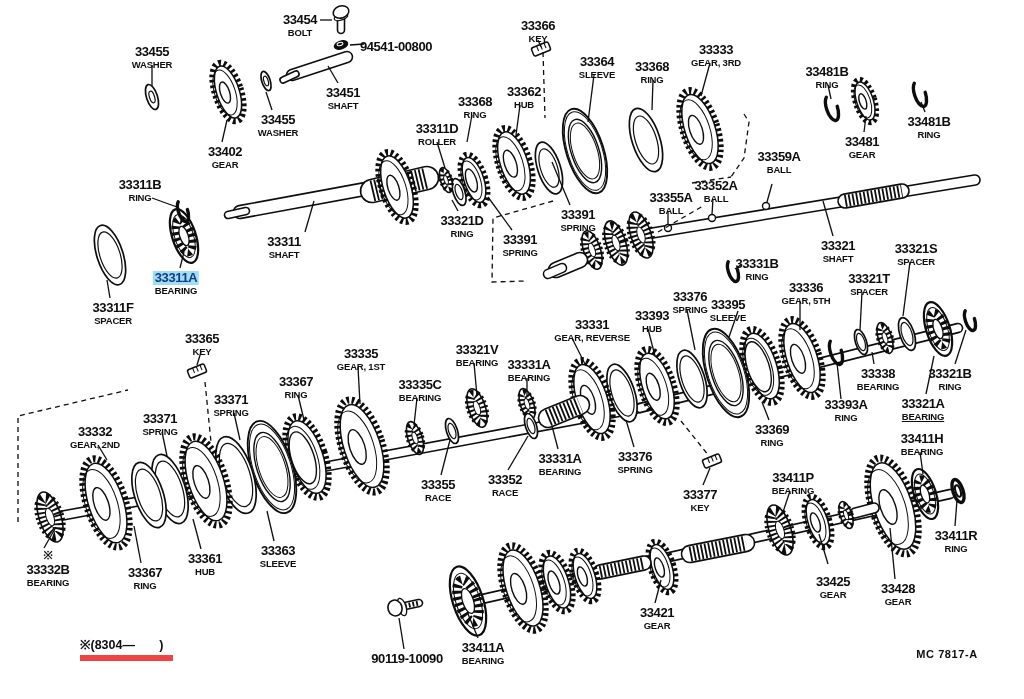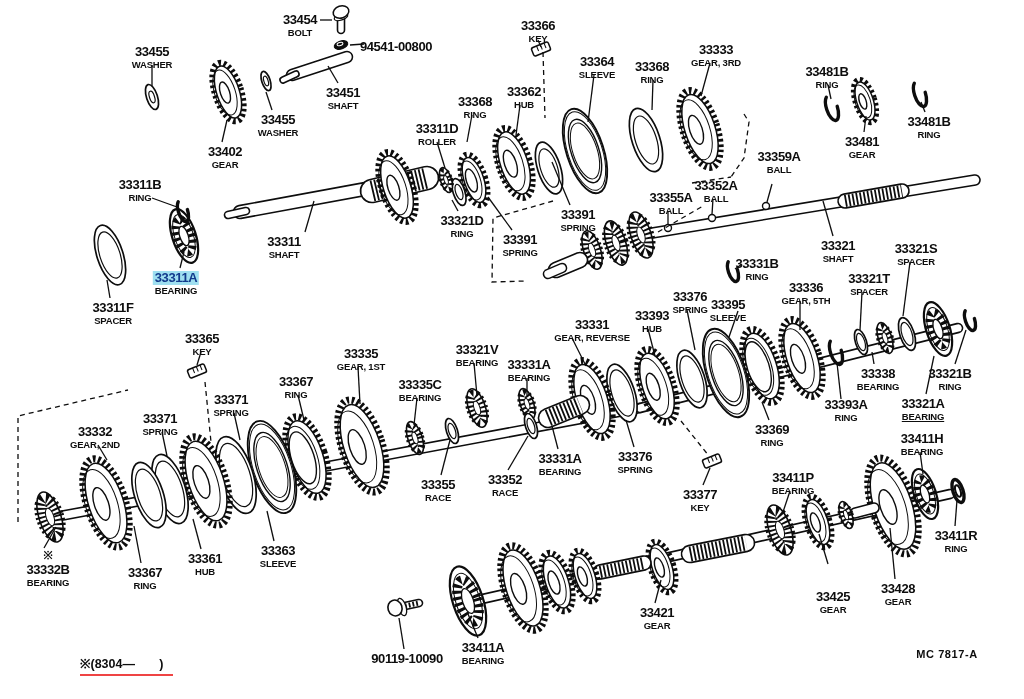--- a/index.html
+++ b/index.html
@@ -10,21 +10,21 @@
   .part-label{position:absolute;transform:translateX(-50%);text-align:center;
               font-weight:bold;line-height:1.04;white-space:nowrap;}
   .pm{font-size:11px;}
   .pn{font-size:13px;letter-spacing:-0.4px;display:inline-block;}
   .ps{font-size:9.5px;letter-spacing:-0.2px;}
   .hl{background:#9fdff0;color:#123a8c;padding:0 2px;}
   .title{position:absolute;left:877px;top:28px;transform:translateX(-50%);
          font-size:14.5px;font-weight:bold;letter-spacing:-0.2px;
          border-bottom:2px solid #0d0d0d;padding:0 2px 3px 2px;white-space:nowrap;}
   .footnote{position:absolute;left:80px;top:636px;font-size:12.5px;font-weight:bold;
-            border-bottom:2px solid #ef4444;padding:0 10px 2px 0;white-space:nowrap;margin-top:19px;}
+            border-bottom:6px solid #ef4444;padding:0 10px 2px 0;white-space:nowrap;}
   .doccode{position:absolute;left:947px;top:648px;transform:translateX(-50%);
            font-size:11px;font-weight:bold;letter-spacing:0.6px;white-space:nowrap;}
 </style>
 </head>
 <body>
 
 <div class="stage">
   <svg id="art" width="1024" height="699" viewBox="0 0 1024 699">
       <line x1="640" y1="235" x2="975" y2="180" stroke="#0d0d0d" stroke-width="11.6" stroke-linecap="round"></line>
       <line x1="640" y1="235" x2="975" y2="180" stroke="#fff" stroke-width="8.4" stroke-linecap="round"></line>
@@ -570,21 +570,21 @@
         <div class="ps">BEARING</div>
       </div>
       <div class="part-label" style="left: 793px; top: 469px;">
         <div><span class="pn">33411P</span></div>
         <div class="ps">BEARING</div>
       </div>
       <div class="part-label" style="left: 956px; top: 527px;">
         <div><span class="pn">33411R</span></div>
         <div class="ps">RING</div>
       </div>
-      <div class="part-label" style="left: 833px; top: 588px;">
+      <div class="part-label" style="left: 833px; top: 573px;">
         <div><span class="pn">33425</span></div>
         <div class="ps">GEAR</div>
       </div>
       <div class="part-label" style="left: 898px; top: 580px;">
         <div><span class="pn">33428</span></div>
         <div class="ps">GEAR</div>
       </div>
       <div class="part-label" style="left: 657px; top: 604px;">
         <div><span class="pn">33421</span></div>
         <div class="ps">GEAR</div>

